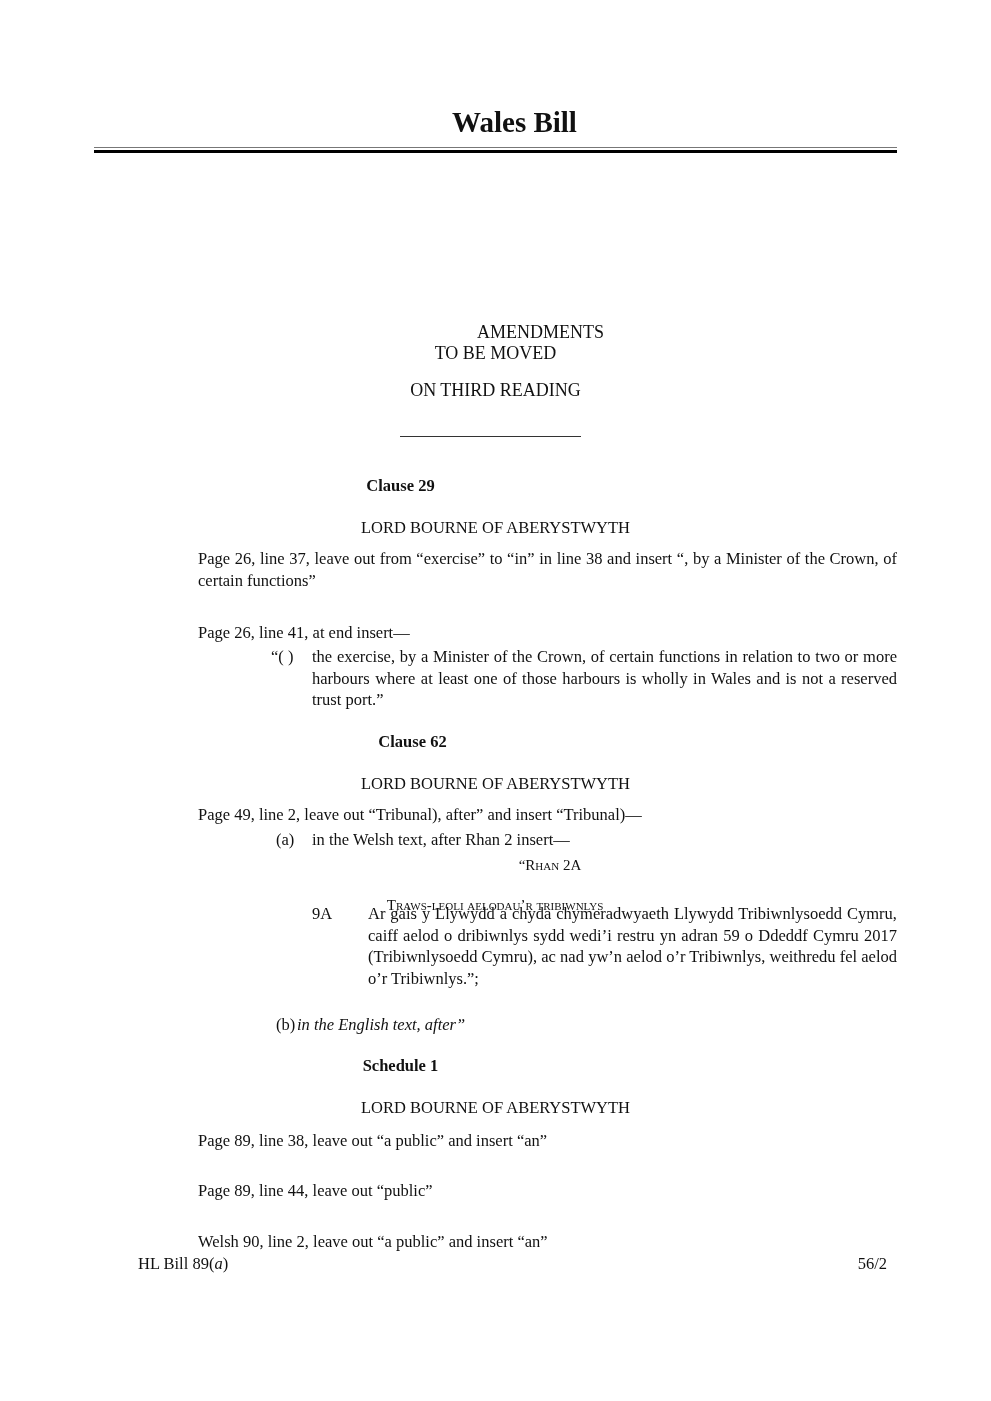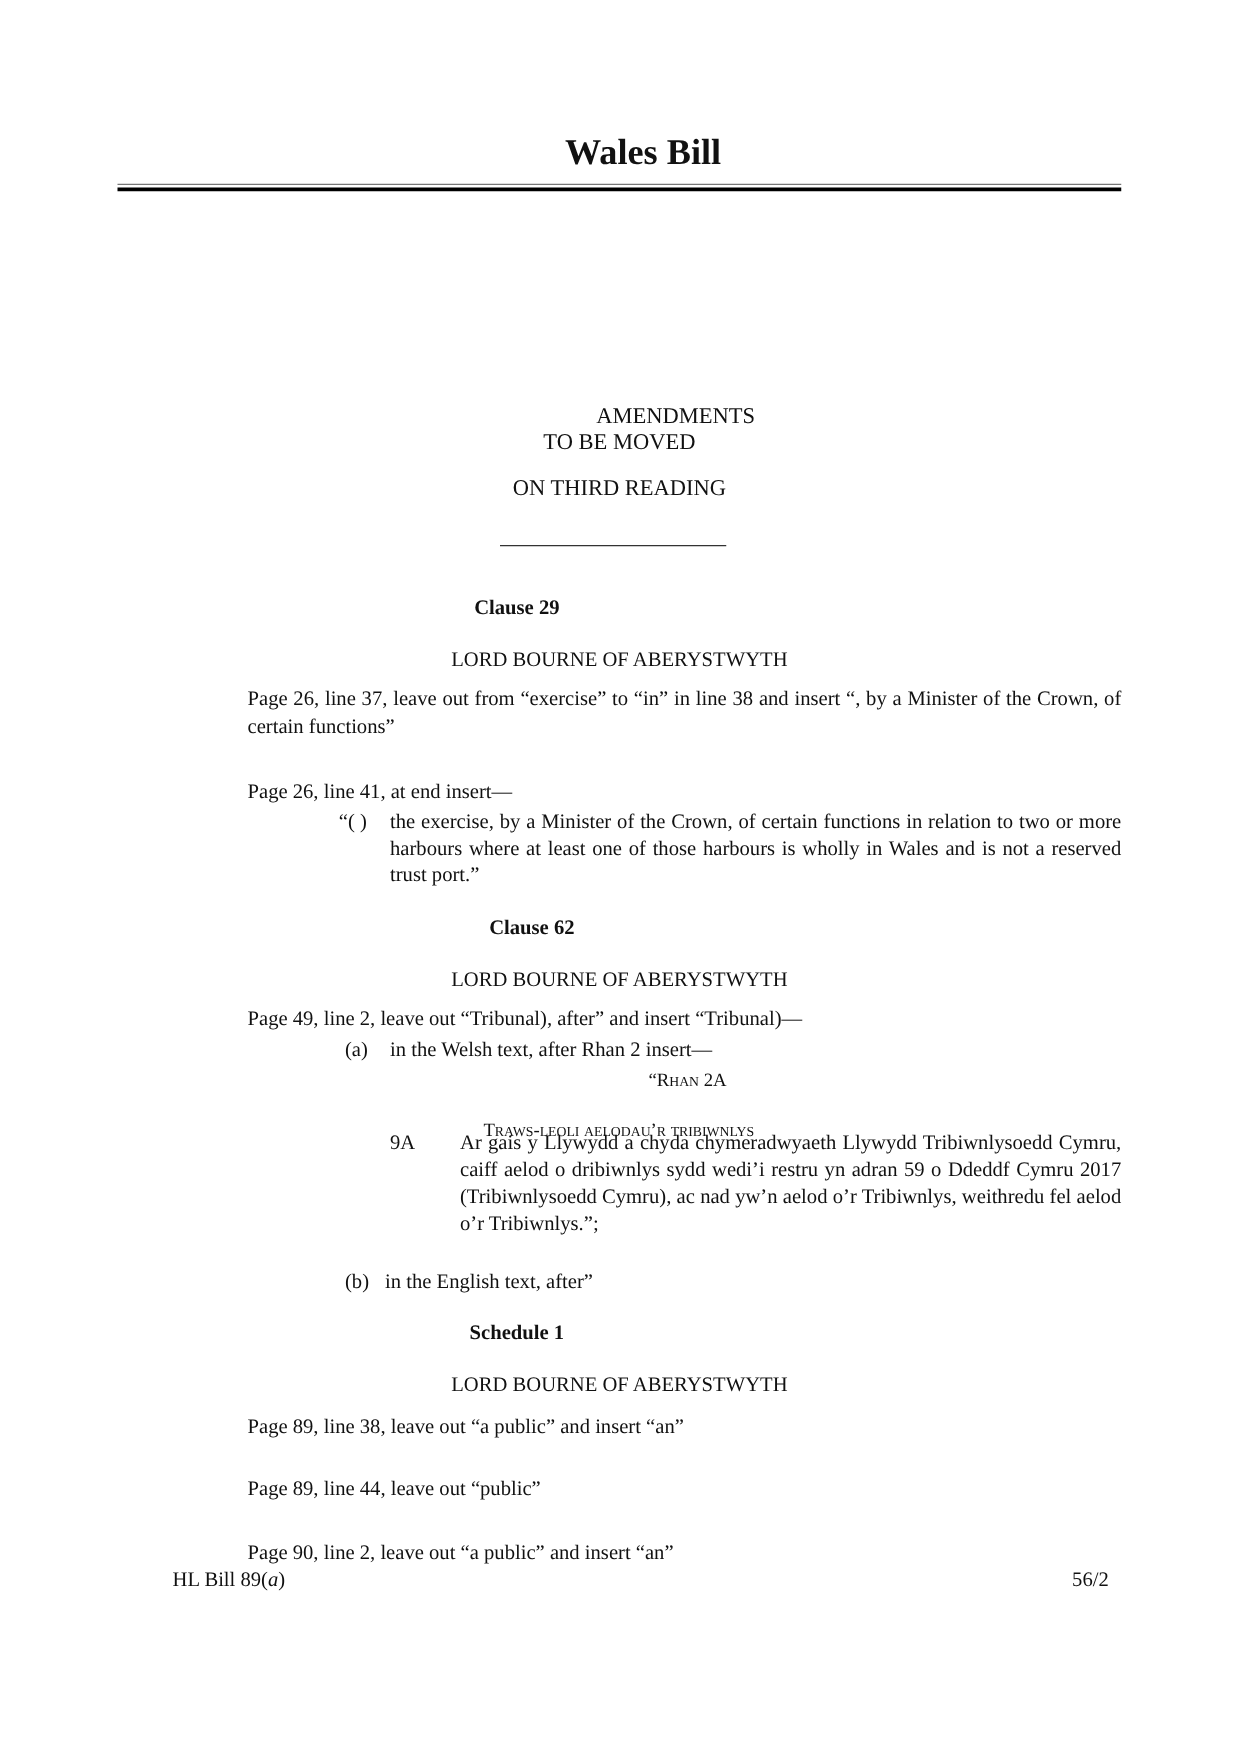--- a/index.html
+++ b/index.html
@@ -4,21 +4,21 @@
 <style>
   html, body { margin: 0; padding: 0; background: #ffffff; }
   body { width: 991px; height: 1401px; position: relative; overflow: hidden;
          font-family: "Liberation Serif", "DejaVu Serif", serif; color: #111; }
   .abs { position: absolute; }
   .title { left: 0; width: 991px; top: 106px; text-align: center; font-size: 29px; font-weight: bold; letter-spacing: 0px; margin-left: 19px; }
   .rule1 { left: 94px; width: 803px; top: 147px; height: 1px; background: #777; }
   .rule2 { left: 94px; width: 803px; top: 150px; height: 3px; background: #000; }
   .cover { left: 0; width: 991px; text-align: center; font-size: 18px; }
   .shortrule { left: 400px; width: 181px; top: 436px; height: 1px; background: #333; }
-  .heading { left: 16px; width: 795px; text-align: center; font-size: 16.5px; font-weight: bold; }
+  .heading { left: 3px; width: 795px; text-align: center; font-size: 16.5px; font-weight: bold; }
   .mover { left: 0; width: 991px; text-align: center; font-size: 16.5px; }
   .para { left: 198px; width: 699px; font-size: 16.5px; line-height: 21.5px; text-align: justify; }
   .sub { font-size: 16.5px; line-height: 21.5px; text-align: justify; }
   .smallcaps { font-variant: small-caps; }
   .welsh-h { left: 300px; width: 390px; text-align: center; font-size: 15px; }
   .footer { font-size: 16.5px; }
 </style>
 </head>
 <body>
 
@@ -41,22 +41,22 @@
 <div class="abs heading" style="top:732px;padding-left:12px;">Clause 62</div>
 <div class="abs mover" style="top:774px;">LORD BOURNE OF ABERYSTWYTH</div>
 <div class="abs para" style="top:804px;">Page 49, line 2, leave out “Tribunal), after” and insert “Tribunal)—</div>
 <div class="abs sub" style="top:829px; left:276px; width:34px;">(a)</div>
 <div class="abs sub" style="top:829px; left:312px; width:585px;">in the Welsh text, after Rhan 2 insert—</div>
 <div class="abs welsh-h smallcaps" style="top:825px; left:400px; width:300px;margin-top:32px;">“Rhan 2A</div>
 <div class="abs welsh-h smallcaps" style="top:881px; left:300px; width:390px;margin-top:16px;">Traws-leoli aelodau’r tribiwnlys</div>
 <div class="abs sub" style="top:903px; left:312px; width:50px;">9A</div>
 <div class="abs sub" style="top:903px; left:368px; width:529px;">Ar gais y Llywydd a chyda chymeradwyaeth Llywydd Tribiwnlysoedd Cymru, caiff aelod o dribiwnlys sydd wedi’i restru yn adran 59 o Ddeddf Cymru 2017 (Tribiwnlysoedd Cymru), ac nad yw’n aelod o’r Tribiwnlys, weithredu fel aelod o’r Tribiwnlys.”;</div>
 <div class="abs sub" style="top:1014px; left:276px; width:34px;">(b)</div>
-<div class="abs sub" style="top:1014px; left:308px; width:585px;">in the English text, after”</div>
+<div class="abs sub" style="top:1014px; left:297px; width:585px;font-style:italic;">in the English text, after”</div>
 
 <div class="abs heading" style="top:1056px;">Schedule 1</div>
 <div class="abs mover" style="top:1098px;">LORD BOURNE OF ABERYSTWYTH</div>
 <div class="abs para" style="top:1130px;">Page 89, line 38, leave out “a public” and insert “an”</div>
 <div class="abs para" style="top:1180px;">Page 89, line 44, leave out “public”</div>
-<div class="abs para" style="top:1231px;">Page 90, line 2, leave out “a public” and insert “an”</div>
+<div class="abs para" style="top:1231px;">Welsh 90, line 2, leave out “a public” and insert “an”</div>
 
 <div class="abs footer" style="top:1254px; left:94px;margin-left:44px;"><span>HL Bill 89(</span><i>a</i><span>)</span></div>
 <div class="abs footer" style="top:1254px; left:830px; width:57px; text-align:right;">56/2</div>
 
 </body></html>

